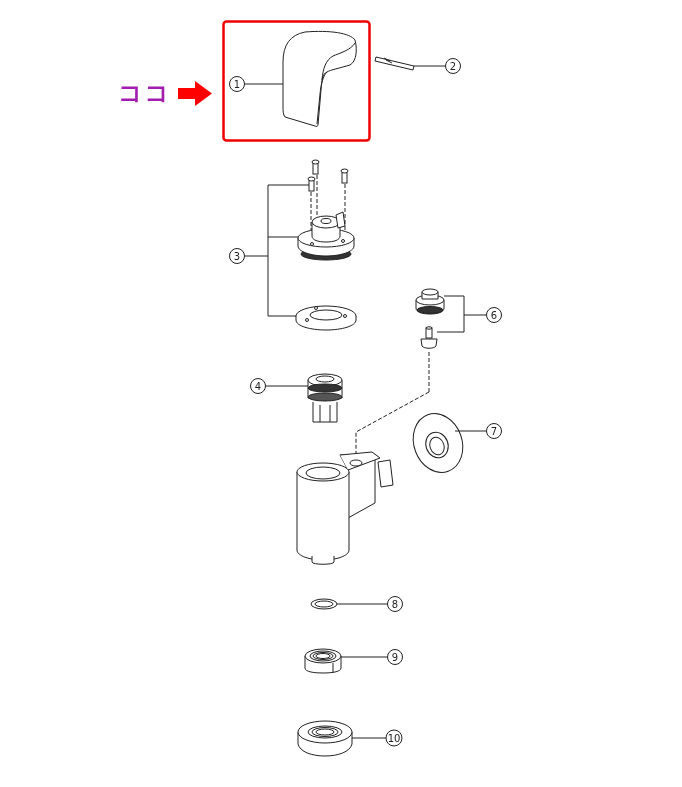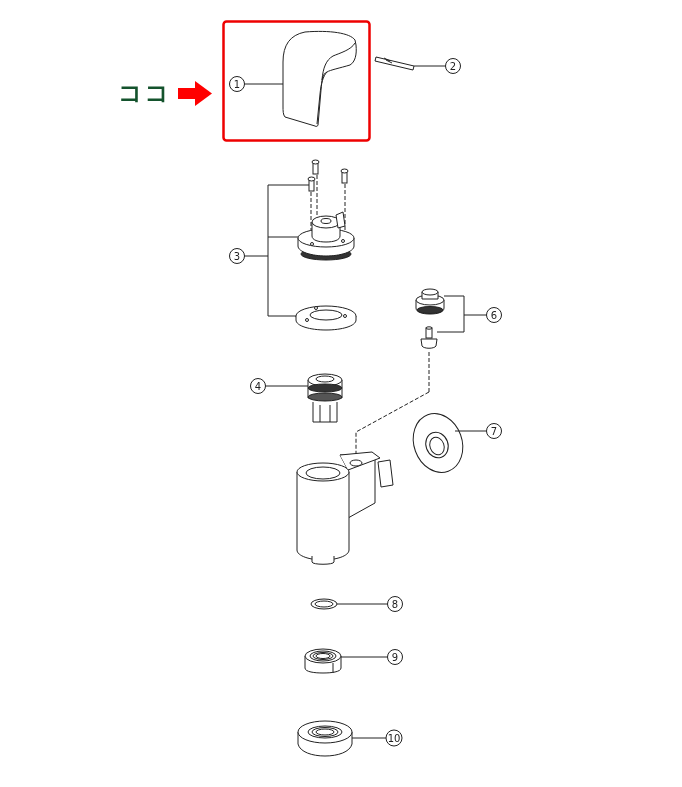--- a/index.html
+++ b/index.html
@@ -1,19 +1,19 @@
 <!DOCTYPE html>
 <html><head>
 <meta charset="utf-8">
 <style>
   html, body { margin:0; padding:0; background:#ffffff; }
   body { width:682px; height:787px; position:relative; overflow:hidden; font-family:"Liberation Sans", sans-serif; }
   svg.diagram { position:absolute; left:0; top:0; width:682px; height:787px; }
   .callout-text { font-family:"DejaVu Sans", sans-serif; font-size:10px; fill:#222; }
-  .label-jp { position:absolute; left:118px; top:80px; color:#14532d; font-family:"DejaVu Sans", sans-serif; font-weight:bold; font-size:24px; letter-spacing:2px; line-height:26px; }
+  .label-jp { position:absolute; left:118px; top:80px; color:#a21caf; font-family:"DejaVu Sans", sans-serif; font-weight:bold; font-size:24px; letter-spacing:2px; line-height:26px; }
 </style>
 </head>
 <body>
 
 <div class="label-jp">ココ</div>
 
 <svg class="diagram" viewBox="0 0 682 787" xmlns="http://www.w3.org/2000/svg">
 
   <g>
     <rect x="178" y="88" width="17" height="11" fill="#ff0000"></rect>

